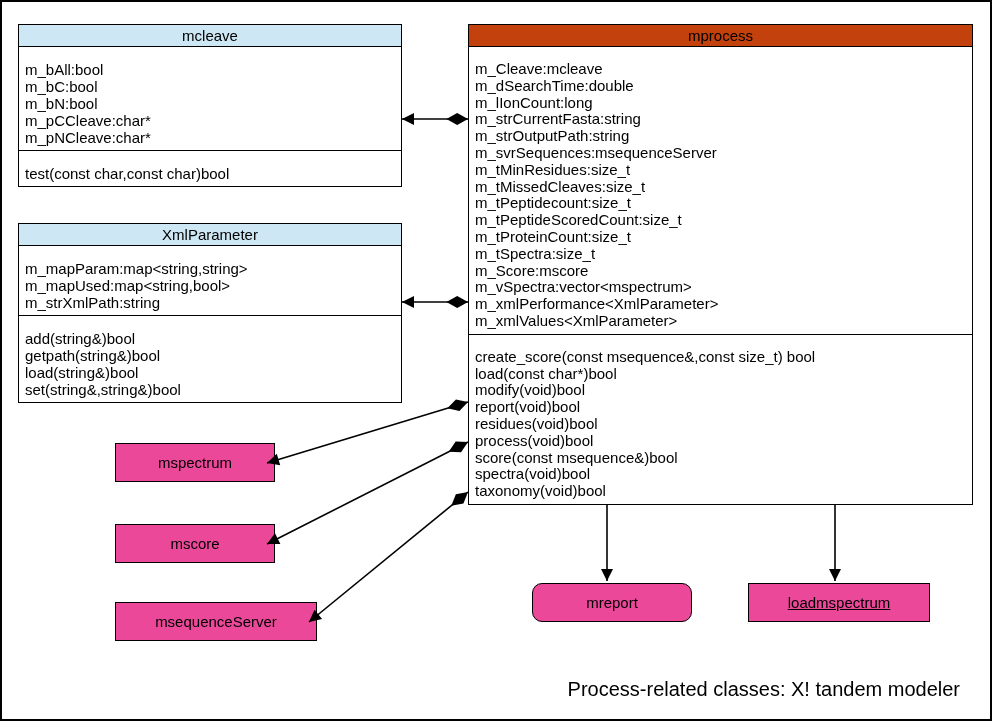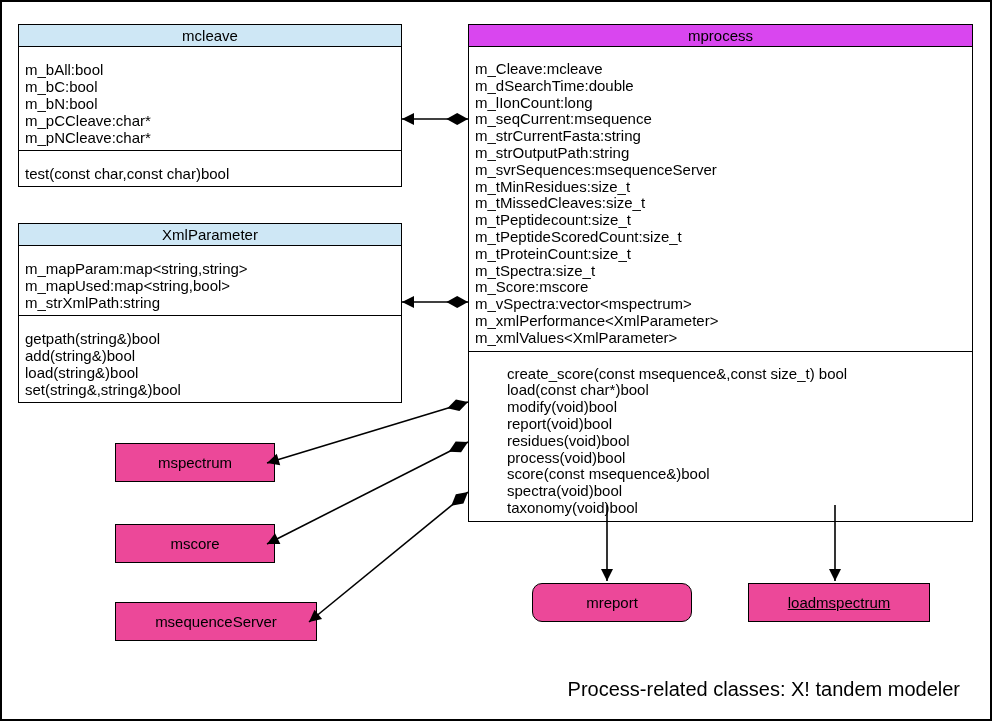--- a/index.html
+++ b/index.html
@@ -2,21 +2,21 @@
 <html><head>
 <meta charset="utf-8">
 <style>
   html,body{margin:0;padding:0;width:992px;height:721px;font-family:sans-serif;font-size:15px;color:#000;}
   .frame{position:absolute;inset:0;border:2px solid #000;}
   .cls{position:absolute;border:1px solid #000;background:#fff;}
   .cls .hdr{border-bottom:1px solid #000;text-align:center;font-weight:400;padding:2px 20px;}
   .cls .sec{border-bottom:1px solid #000;padding:14px 6px 4px 6px;line-height:17px;}
   .cls .sec:last-child{border-bottom:none;}
   .hdr-blue{background:#cee7f5;}
-  .hdr-yellow{background:#d946ef;}
+  .hdr-yellow{background:#c2410c;}
   .simpleBox{position:absolute;border:1px solid #000;background:#ec4899;text-align:center;padding:10px 4px;}
   .caption{position:absolute;font-size:20px;margin-top:18px;}
   svg.arrows{position:absolute;inset:0;width:100%;height:100%;pointer-events:none;}
 </style>
 </head>
 <body>
 
 <div class="frame">
 
   <div class="cls" style="left:16px;top:22px;width:382px;">
@@ -34,49 +34,48 @@
   </div>
 
   <div class="cls" style="left:16px;top:221px;width:382px;">
     <div class="hdr hdr-blue">XmlParameter</div>
     <div class="sec">
       <div>m_mapParam:map&lt;string,string&gt;</div>
       <div>m_mapUsed:map&lt;string,bool&gt;</div>
       <div>m_strXmlPath:string</div>
     </div>
     <div class="sec">
+      <div>add(string&amp;)bool</div>
       <div>getpath(string&amp;)bool</div>
-      <div>add(string&amp;)bool</div>
       <div>load(string&amp;)bool</div>
       <div>set(string&amp;,string&amp;)bool</div>
     </div>
   </div>
 
   <div class="cls" style="left:466px;top:22px;width:503px;">
     <div class="hdr hdr-yellow">mprocess</div>
     <div class="sec" style="line-height:16.8px;">
       <div>m_Cleave:mcleave</div>
       <div>m_dSearchTime:double</div>
       <div>m_lIonCount:long</div>
-      <div>m_seqCurrent:msequence</div>
       <div>m_strCurrentFasta:string</div>
       <div>m_strOutputPath:string</div>
       <div>m_svrSequences:msequenceServer</div>
       <div>m_tMinResidues:size_t</div>
       <div>m_tMissedCleaves:size_t</div>
       <div>m_tPeptidecount:size_t</div>
       <div>m_tPeptideScoredCount:size_t</div>
       <div>m_tProteinCount:size_t</div>
       <div>m_tSpectra:size_t</div>
       <div>m_Score:mscore</div>
       <div>m_vSpectra:vector&lt;mspectrum&gt;</div>
       <div>m_xmlPerformance&lt;XmlParameter&gt;</div>
       <div>m_xmlValues&lt;XmlParameter&gt;</div>
     </div>
-    <div class="sec" style="line-height:16.8px;margin-left:32px;">
+    <div class="sec" style="line-height:16.8px;">
       <div>create_score(const msequence&amp;,const size_t) bool</div>
       <div>load(const char*)bool</div>
       <div>modify(void)bool</div>
       <div>report(void)bool</div>
       <div>residues(void)bool</div>
       <div>process(void)bool</div>
       <div>score(const msequence&amp;)bool</div>
       <div>spectra(void)bool</div>
       <div>taxonomy(void)bool</div>
     </div>

